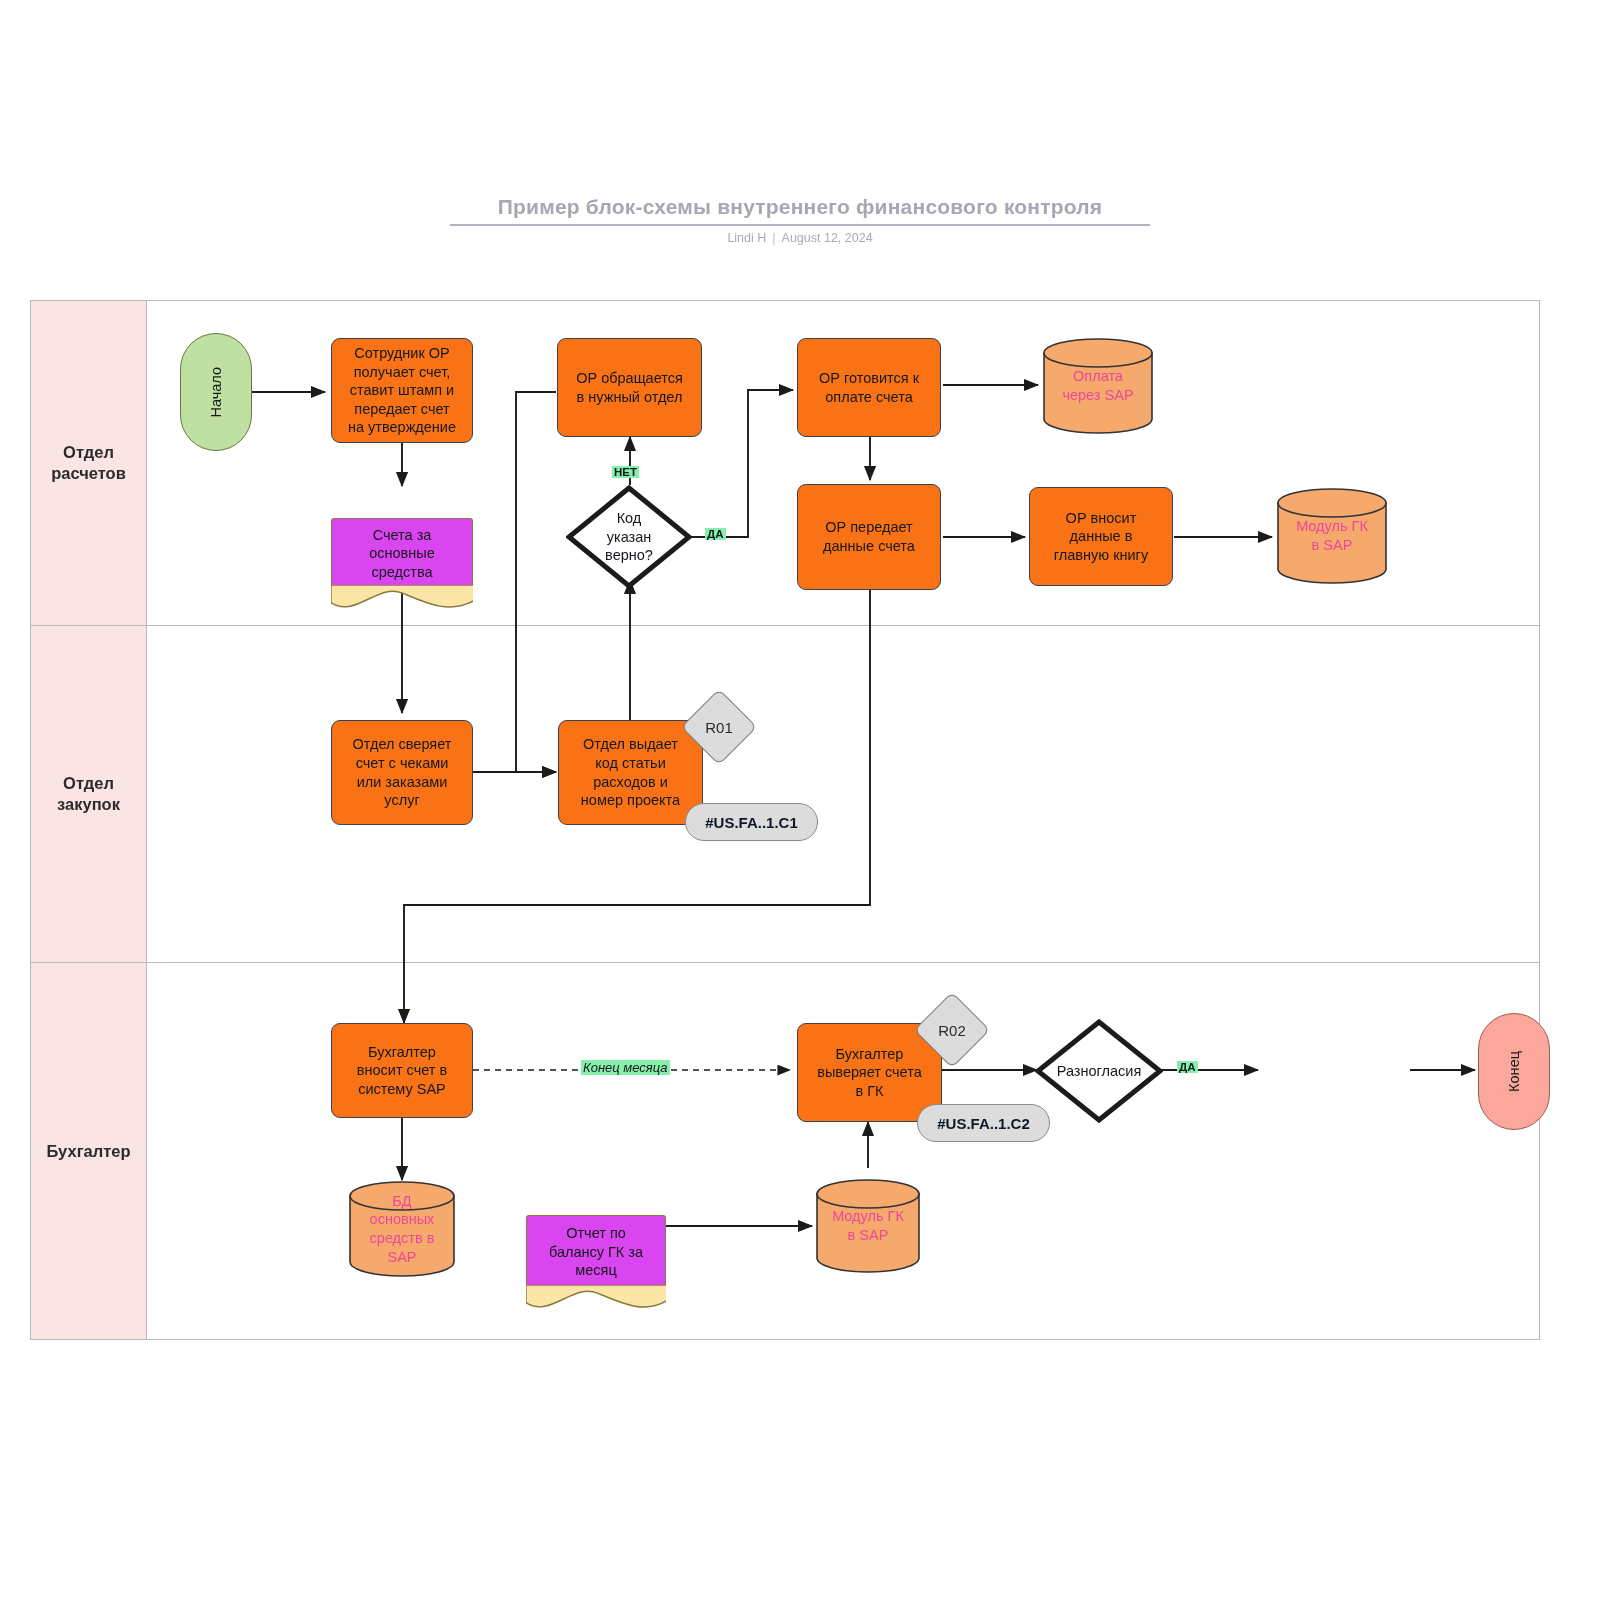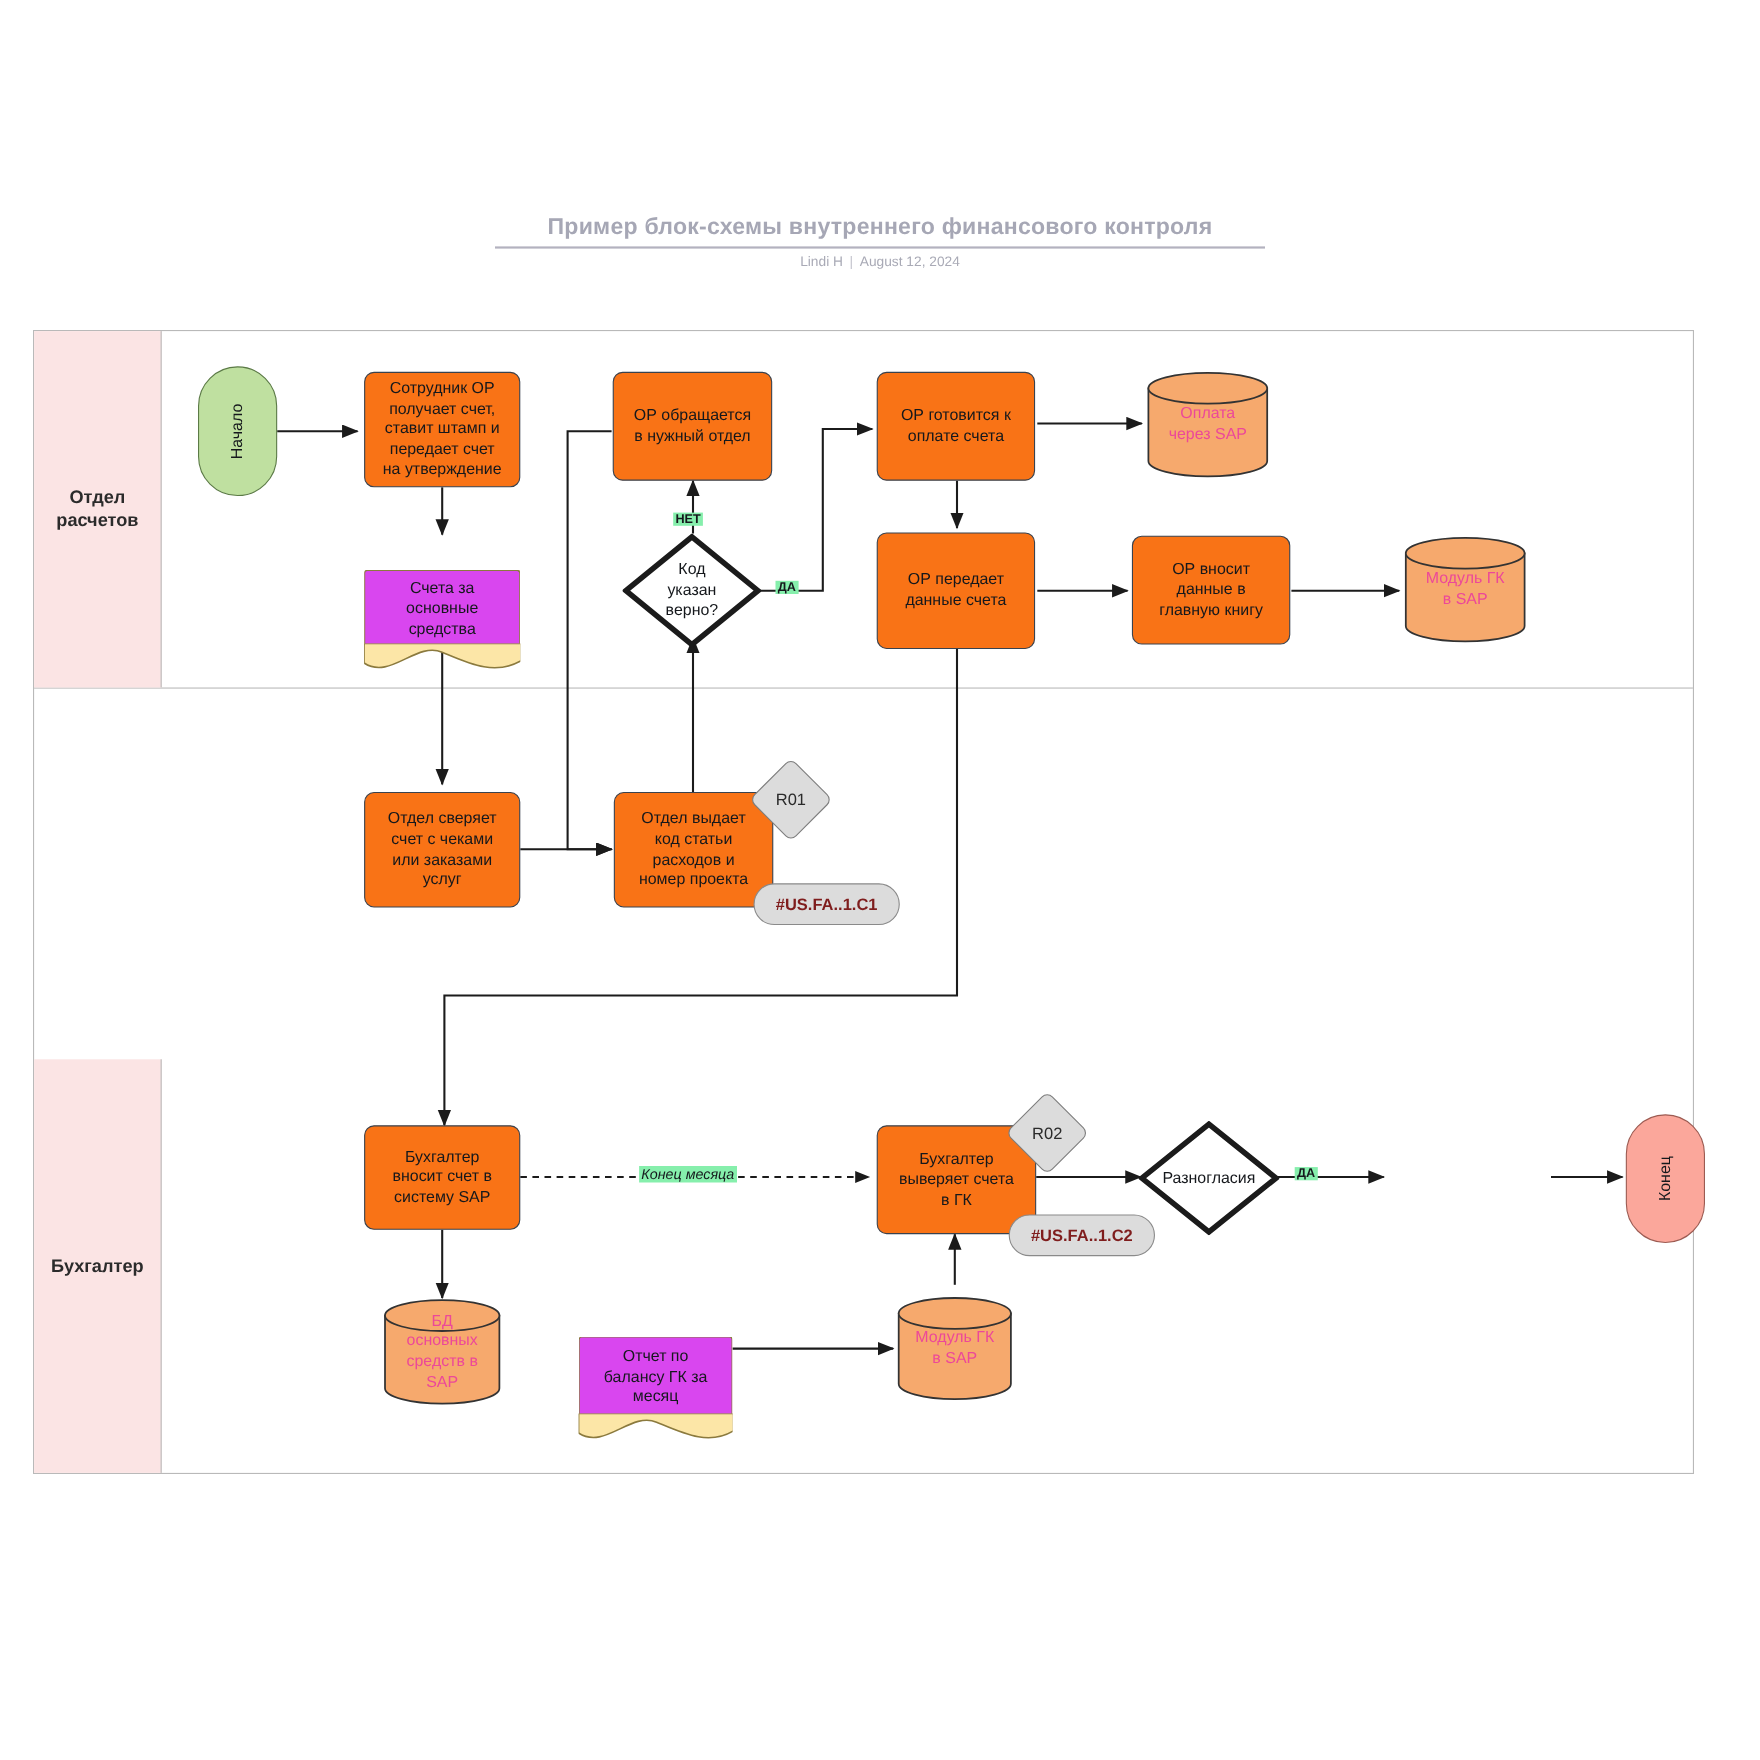--- a/index.html
+++ b/index.html
@@ -116,21 +116,21 @@
     display: flex; align-items: center; justify-content: center;
     transform: rotate(-45deg);
     font-size: 15px; color: #2a2a2a;
   }
   .pill {
     position: absolute;
     background: #dcdcdc;
     border: 1.2px solid #8a8a8a;
     border-radius: 22px;
     display: flex; align-items: center; justify-content: center;
-    font-size: 15px; font-weight: bold; color: #7f1d1d;
+    font-size: 15px; font-weight: bold; color: #0f172a;
     padding: 0 8px;
   }
 
   
   .elabel {
     position: absolute;
     font-size: 12.5px; color: #15181c;
     background: #86efac;
     padding: 0 2px;
     white-space: nowrap;
@@ -146,20 +146,25 @@
   <div class="doc-title">Пример блок-схемы внутреннего финансового контроля</div>
   <div class="title-rule"></div>
   <div class="doc-sub">
     <span>Lindi H</span><span class="sep">|</span><span>August 12, 2024</span>
   </div>
 
   <div class="lane-frame">
     <div class="lane" style="top:0px;height:325px;">
       <div class="lane-head">Отдел
 расчетов</div>
+      <div class="lane-body"></div>
+    </div>
+    <div class="lane" style="top:325px;height:337px;">
+      <div class="lane-head">Отдел
+закупок</div>
       <div class="lane-body"></div>
     </div>
     <div class="lane last" style="top:662px;height:376px;">
       <div class="lane-head">Бухгалтер</div>
       <div class="lane-body"></div>
     </div>
   </div>
 
   <svg id="wires" viewBox="0 0 1600 1600">
     <defs>

